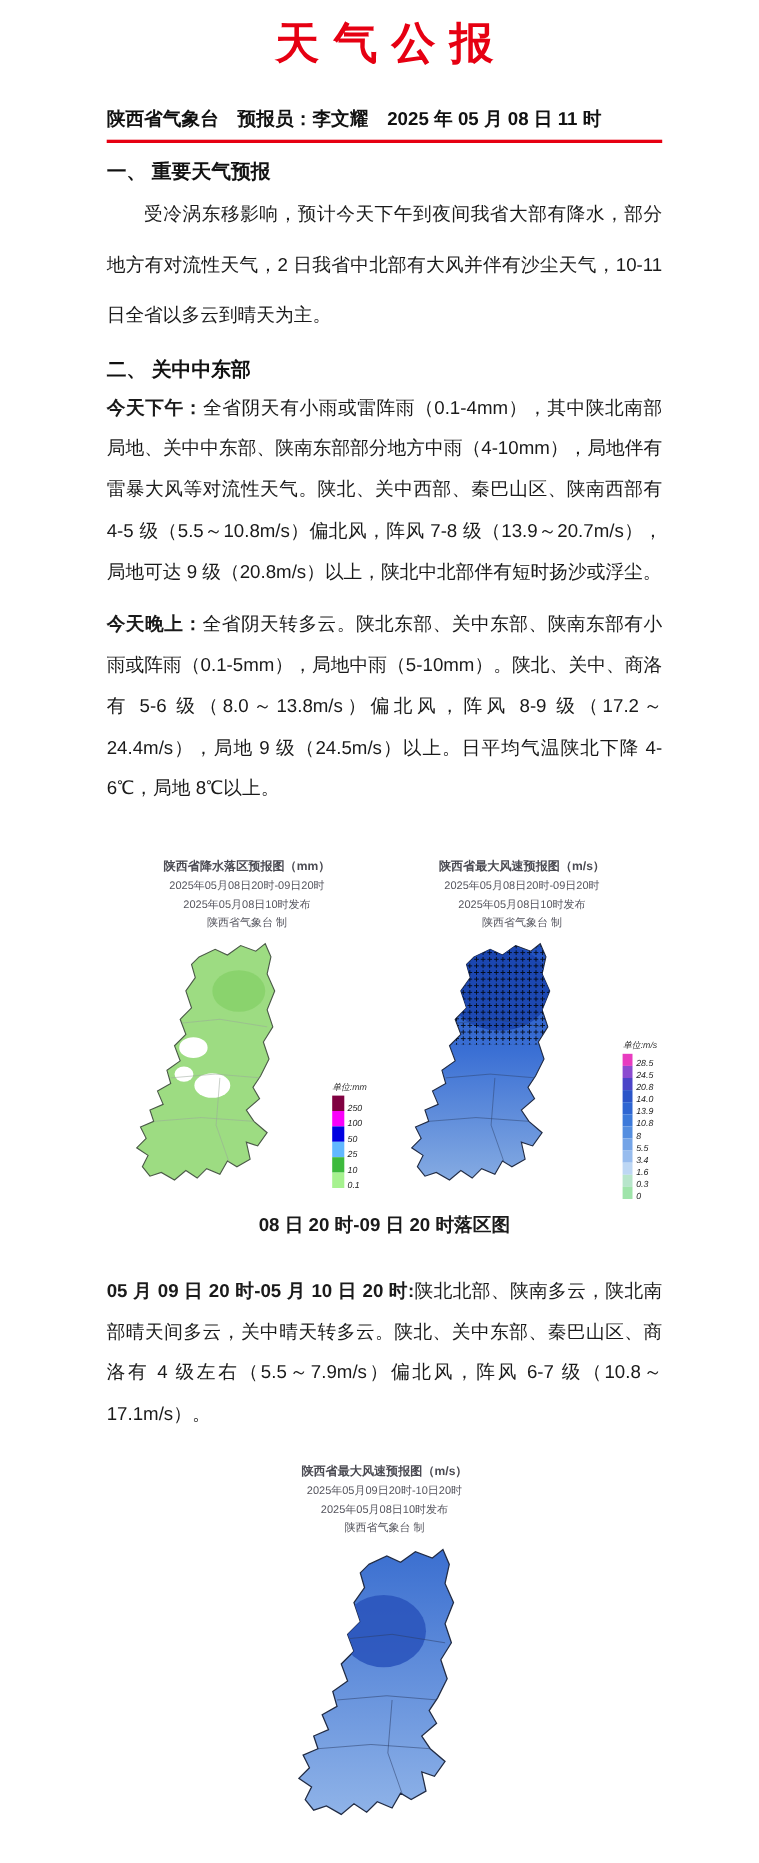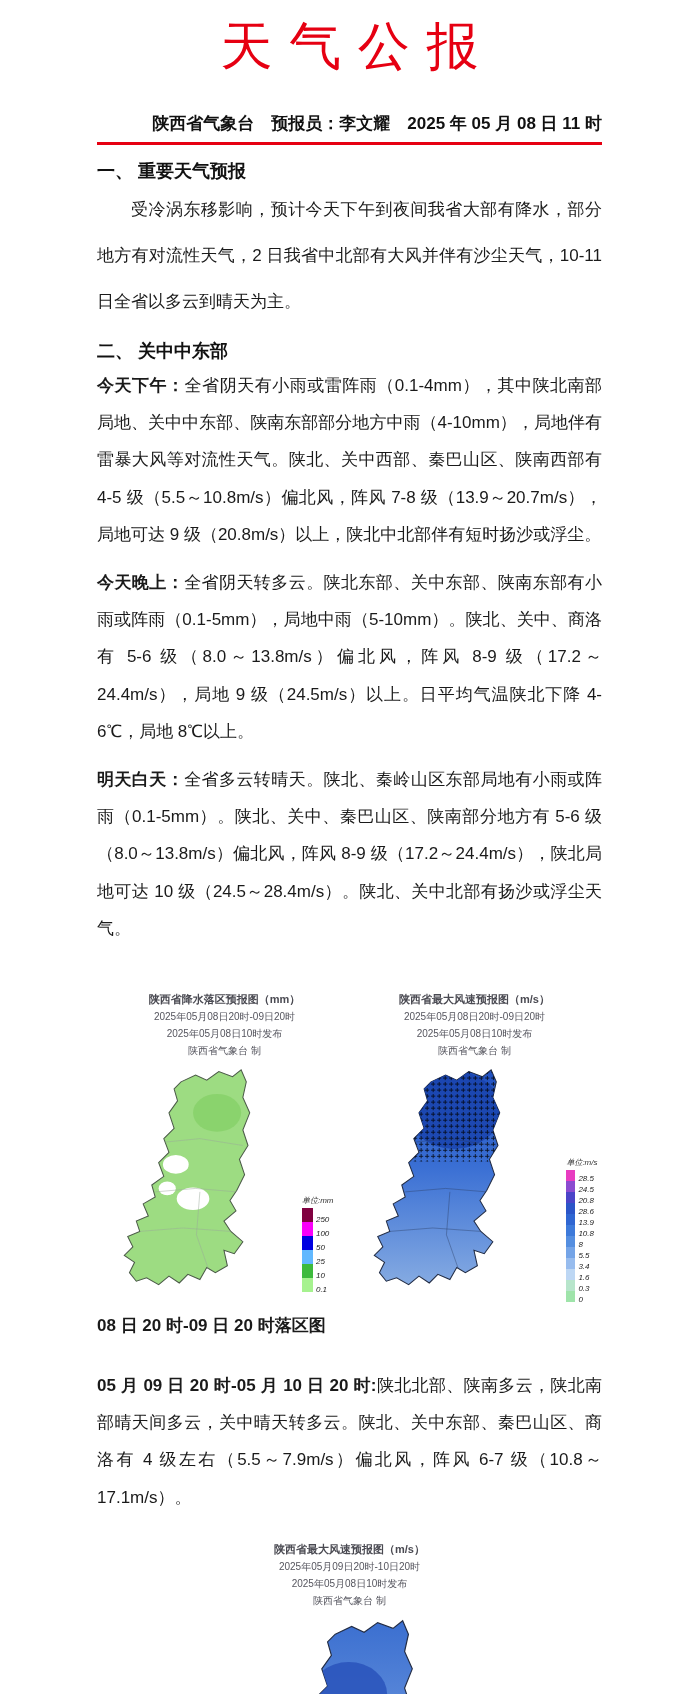--- a/index.html
+++ b/index.html
@@ -1,22 +1,22 @@
 <!DOCTYPE html>
 <html><head>
 <meta charset="utf-8">
 <style>
   html,body{margin:0;padding:0;background:#ffffff;}
   body{width:690px;font-family:"Liberation Sans",sans-serif;color:#1a1a1a;}
   .content{padding:6px 88px 30px 97px;}
 
-  .page-title{font-size:52px;font-weight:normal;color:#e60012;text-align:center;
+  .page-title{font-size:40px;font-weight:bold;color:#e60012;text-align:center;
     letter-spacing:0.32em;margin:6px 0 30px;padding-left:0.32em;}
 
-  .header-line{font-size:17px;font-weight:bold;text-align:right;color:#111;
+  .header-line{font-size:17px;font-weight:bold;text-align:left;color:#111;
     padding-bottom:7px;border-bottom:3px solid #e60012;margin-bottom:14px;}
 
   .sec-heading{font-size:18px;font-weight:bold;margin:14px 0 4px;color:#111;}
 
   .para{font-size:17px;line-height:2.2;text-align:justify;margin:4px 0 10px;}
   .para.loose{line-height:2.7;text-indent:2em;margin-top:0;}
   .lead{font-weight:bold;}
 
   .maps-row{display:flex;justify-content:center;margin-top:44px;}
   .map-block{width:250px;text-align:center;position:relative;}
@@ -30,41 +30,40 @@
 
   .legend{position:absolute;text-align:left;}
   .legend-unit{font-size:8px;color:#333;margin-bottom:2px;}
   .legend-row{display:flex;align-items:flex-end;}
   .legend-swatch{display:inline-block;width:11px;height:14px;}
   .legend.compact .legend-swatch{width:9px;height:11px;}
   .legend-label{font-size:8px;color:#222;margin-left:3px;transform:translateY(2px);}
   .legend.precip{right:16px;bottom:6px;}
   .legend.wind1{right:2px;bottom:-4px;}
 
-  .map-caption{font-size:17px;font-weight:bold;text-align:left;margin:16px 0 30px;}
+  .map-caption{font-size:17px;font-weight:bold;text-align:center;margin:16px 0 30px;}
 </style>
 </head>
 <body>
 
 <div class="content">
 
   <div class="page-title">天气公报</div>
 
   <div class="header-line">陕西省气象台　预报员：李文耀　2025 年 05 月 08 日 11 时</div>
 
   <div class="sec-heading">一、 重要天气预报</div>
   <p class="para loose">受冷涡东移影响，预计今天下午到夜间我省大部有降水，部分地方有对流性天气，2 日我省中北部有大风并伴有沙尘天气，10-11 日全省以多云到晴天为主。</p>
 
   <div class="sec-heading">二、 关中中东部</div>
 
   <p class="para"><span class="lead">今天下午：</span><span>全省阴天有小雨或雷阵雨（0.1-4mm），其中陕北南部局地、关中中东部、陕南东部部分地方中雨（4-10mm），局地伴有雷暴大风等对流性天气。陕北、关中西部、秦巴山区、陕南西部有 4-5 级（5.5～10.8m/s）偏北风，阵风 7-8 级（13.9～20.7m/s），局地可达 9 级（20.8m/s）以上，陕北中北部伴有短时扬沙或浮尘。</span></p>
 
   <p class="para"><span class="lead">今天晚上：</span><span>全省阴天转多云。陕北东部、关中东部、陕南东部有小雨或阵雨（0.1-5mm），局地中雨（5-10mm）。陕北、关中、商洛有 5-6 级（8.0～13.8m/s）偏北风，阵风 8-9 级（17.2～24.4m/s），局地 9 级（24.5m/s）以上。日平均气温陕北下降 4-6℃，局地 8℃以上。</span></p>
 
-  <p class="para"><span class="lead">明天白天：</span><span>全省多云转晴天。陕北、秦岭山区东部局地有小雨或阵雨（0.1-5mm）。陕北、关中、秦巴山区、陕南部分地方有 5-6 级（8.0～13.8m/s）偏北风，阵风 8-9 级（17.2～24.4m/s），陕北局地可达 10 级（24.5～28.4m/s）。陕北、关中北部有扬沙或浮尘天气。</span></p>
 
   <div class="maps-row">
 
     <div class="map-block">
       <div class="map-title-main">陕西省降水落区预报图（mm）</div>
       <div class="map-title-sub">2025年05月08日20时-09日20时</div>
       <div class="map-title-sub">2025年05月08日10时发布</div>
       <div class="map-title-sub">陕西省气象台 制</div>
       <div class="map-canvas">
         <svg class="province" width="150" height="232" viewBox="0 0 170 270">
@@ -151,21 +150,21 @@
               <div class="legend-row">
                 <span class="legend-swatch" style="background: rgb(139, 75, 208);"></span>
                 <span class="legend-label">24.5</span>
               </div>
               <div class="legend-row">
                 <span class="legend-swatch" style="background: rgb(75, 68, 200);"></span>
                 <span class="legend-label">20.8</span>
               </div>
               <div class="legend-row">
                 <span class="legend-swatch" style="background: rgb(43, 85, 200);"></span>
-                <span class="legend-label">28.6</span>
+                <span class="legend-label">14.0</span>
               </div>
               <div class="legend-row">
                 <span class="legend-swatch" style="background: rgb(47, 102, 210);"></span>
                 <span class="legend-label">13.9</span>
               </div>
               <div class="legend-row">
                 <span class="legend-swatch" style="background: rgb(61, 122, 218);"></span>
                 <span class="legend-label">10.8</span>
               </div>
               <div class="legend-row">

